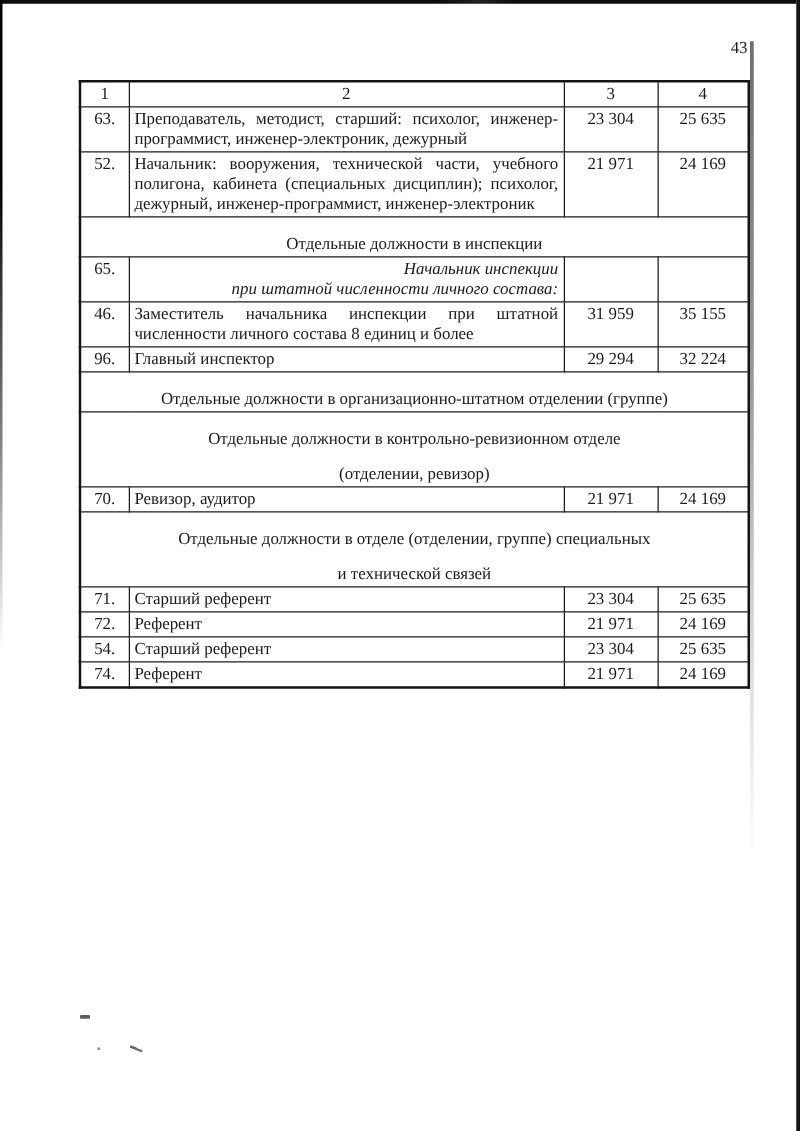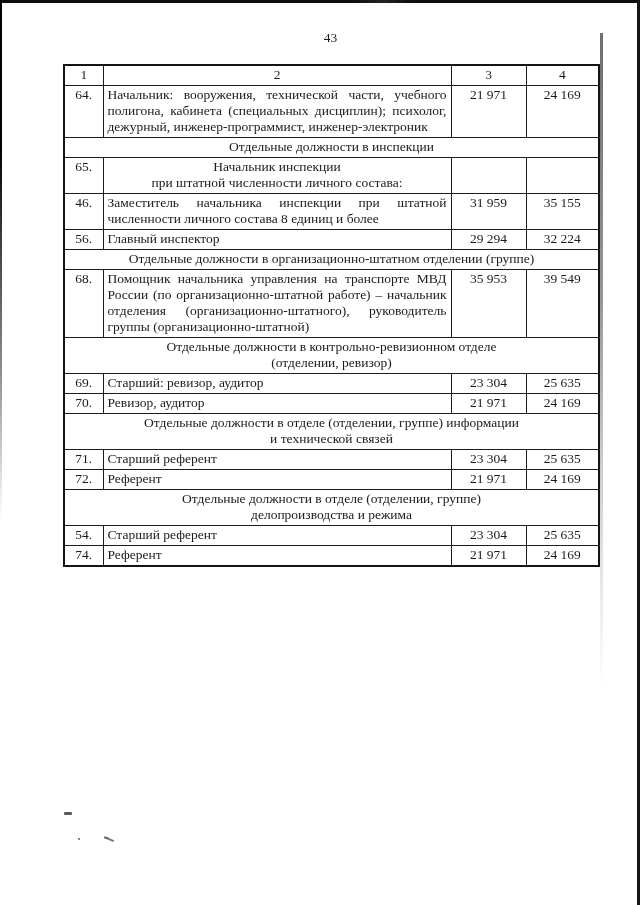--- a/index.html
+++ b/index.html
@@ -51,21 +51,21 @@
   }
   .speck-3::after {
     content: ""; position: absolute; left: 4px; top: 2px;
     width: 6px; height: 2px; background: #777; transform: rotate(22deg);
   }
 
   
   .page-number {
     position: absolute;
     left: 63px; top: 30px; width: 535px;
-    text-align: center;
+    text-align: right;
     font-size: 13.5px;
   }
 
   
   table.doc-table {
     position: absolute;
     left: 63px; top: 64px;
     width: 535px;
     border-collapse: collapse;
     table-layout: fixed;
@@ -82,29 +82,29 @@
     vertical-align: top;
     padding: 1px 4px 2px 4px;
     font-weight: normal;
   }
   table.doc-table { border: 2px solid #141414; }
 
   th.col-head { text-align: center; padding: 0 2px 1px 2px; }
 
   td.cell-num   { text-align: center; padding-left: 1px; padding-right: 1px; }
   td.cell-text  { text-align: justify; padding-left: 6px; padding-right: 6px; }
-  td.cell-text .ln { display: block; text-align: center; }
+  td.cell-text .ln { display: block; text-align: right; font-style: italic; }
   td.cell-val   { text-align: center; }
 
   td.cell-section {
     text-align: center;
     font-weight: bold;
     padding-top: 1px; padding-bottom: 2px;
   }
-  td.cell-section .ln { display: block; }
+  td.cell-section .ln { display: block; margin-top: 12px; }
 </style>
 </head>
 <body>
 
 <div class="sheet">
 
   <div class="art-top-strip"></div>
   <div class="art-right-strip"></div>
   <div class="art-left-strip"></div>
   <div class="art-fold-shadow"></div>
@@ -124,21 +124,27 @@
     <thead>
       <tr id="header-row">
           <th class="col-head">1</th>
           <th class="col-head">2</th>
           <th class="col-head">3</th>
           <th class="col-head">4</th>
         </tr>
     </thead>
     <tbody id="table-body">
         <tr>
-          <td class="cell-num">64.</td>
+          <td class="cell-num">63.</td>
+          <td class="cell-text">Преподаватель, методист, старший: психолог, инженер-программист, инженер-электроник, дежурный</td>
+          <td class="cell-val">23 304</td>
+          <td class="cell-val">25 635</td>
+        </tr>
+        <tr>
+          <td class="cell-num">52.</td>
           <td class="cell-text">Начальник: вооружения, технической части, учебного полигона, кабинета (специальных дисциплин); психолог, дежурный, инженер-программист, инженер-электроник</td>
           <td class="cell-val">21 971</td>
           <td class="cell-val">24 169</td>
         </tr>
         <tr>
           <td colspan="4" class="cell-section">
             <span class="ln">Отдельные должности в инспекции</span>
           </td>
         </tr>
         <tr>
@@ -150,79 +156,61 @@
           <td class="cell-val"></td>
           <td class="cell-val"></td>
         </tr>
         <tr>
           <td class="cell-num">46.</td>
           <td class="cell-text">Заместитель начальника инспекции при штатной численности личного состава 8 единиц и более</td>
           <td class="cell-val">31 959</td>
           <td class="cell-val">35 155</td>
         </tr>
         <tr>
-          <td class="cell-num">56.</td>
+          <td class="cell-num">96.</td>
           <td class="cell-text">Главный инспектор</td>
           <td class="cell-val">29 294</td>
           <td class="cell-val">32 224</td>
         </tr>
         <tr>
           <td colspan="4" class="cell-section">
             <span class="ln">Отдельные должности в организационно-штатном отделении (группе)</span>
           </td>
         </tr>
         <tr>
-          <td class="cell-num">68.</td>
-          <td class="cell-text">Помощник начальника управления на транспорте МВД России (по организационно-штатной работе) – начальник отделения (организационно-штатного), руководитель группы (организационно-штатной)</td>
-          <td class="cell-val">35 953</td>
-          <td class="cell-val">39 549</td>
-        </tr>
-        <tr>
           <td colspan="4" class="cell-section">
             <span class="ln">Отдельные должности в контрольно-ревизионном отделе</span>
             <span class="ln">(отделении, ревизор)</span>
           </td>
         </tr>
         <tr>
-          <td class="cell-num">69.</td>
-          <td class="cell-text">Старший: ревизор, аудитор</td>
-          <td class="cell-val">23 304</td>
-          <td class="cell-val">25 635</td>
-        </tr>
-        <tr>
           <td class="cell-num">70.</td>
           <td class="cell-text">Ревизор, аудитор</td>
           <td class="cell-val">21 971</td>
           <td class="cell-val">24 169</td>
         </tr>
         <tr>
           <td colspan="4" class="cell-section">
-            <span class="ln">Отдельные должности в отделе (отделении, группе) информации</span>
+            <span class="ln">Отдельные должности в отделе (отделении, группе) специальных</span>
             <span class="ln">и технической связей</span>
           </td>
         </tr>
         <tr>
           <td class="cell-num">71.</td>
           <td class="cell-text">Старший референт</td>
           <td class="cell-val">23 304</td>
           <td class="cell-val">25 635</td>
         </tr>
         <tr>
           <td class="cell-num">72.</td>
           <td class="cell-text">Референт</td>
           <td class="cell-val">21 971</td>
           <td class="cell-val">24 169</td>
         </tr>
         <tr>
-          <td colspan="4" class="cell-section">
-            <span class="ln">Отдельные должности в отделе (отделении, группе)</span>
-            <span class="ln">делопроизводства и режима</span>
-          </td>
-        </tr>
-        <tr>
           <td class="cell-num">54.</td>
           <td class="cell-text">Старший референт</td>
           <td class="cell-val">23 304</td>
           <td class="cell-val">25 635</td>
         </tr>
         <tr>
           <td class="cell-num">74.</td>
           <td class="cell-text">Референт</td>
           <td class="cell-val">21 971</td>
           <td class="cell-val">24 169</td>

